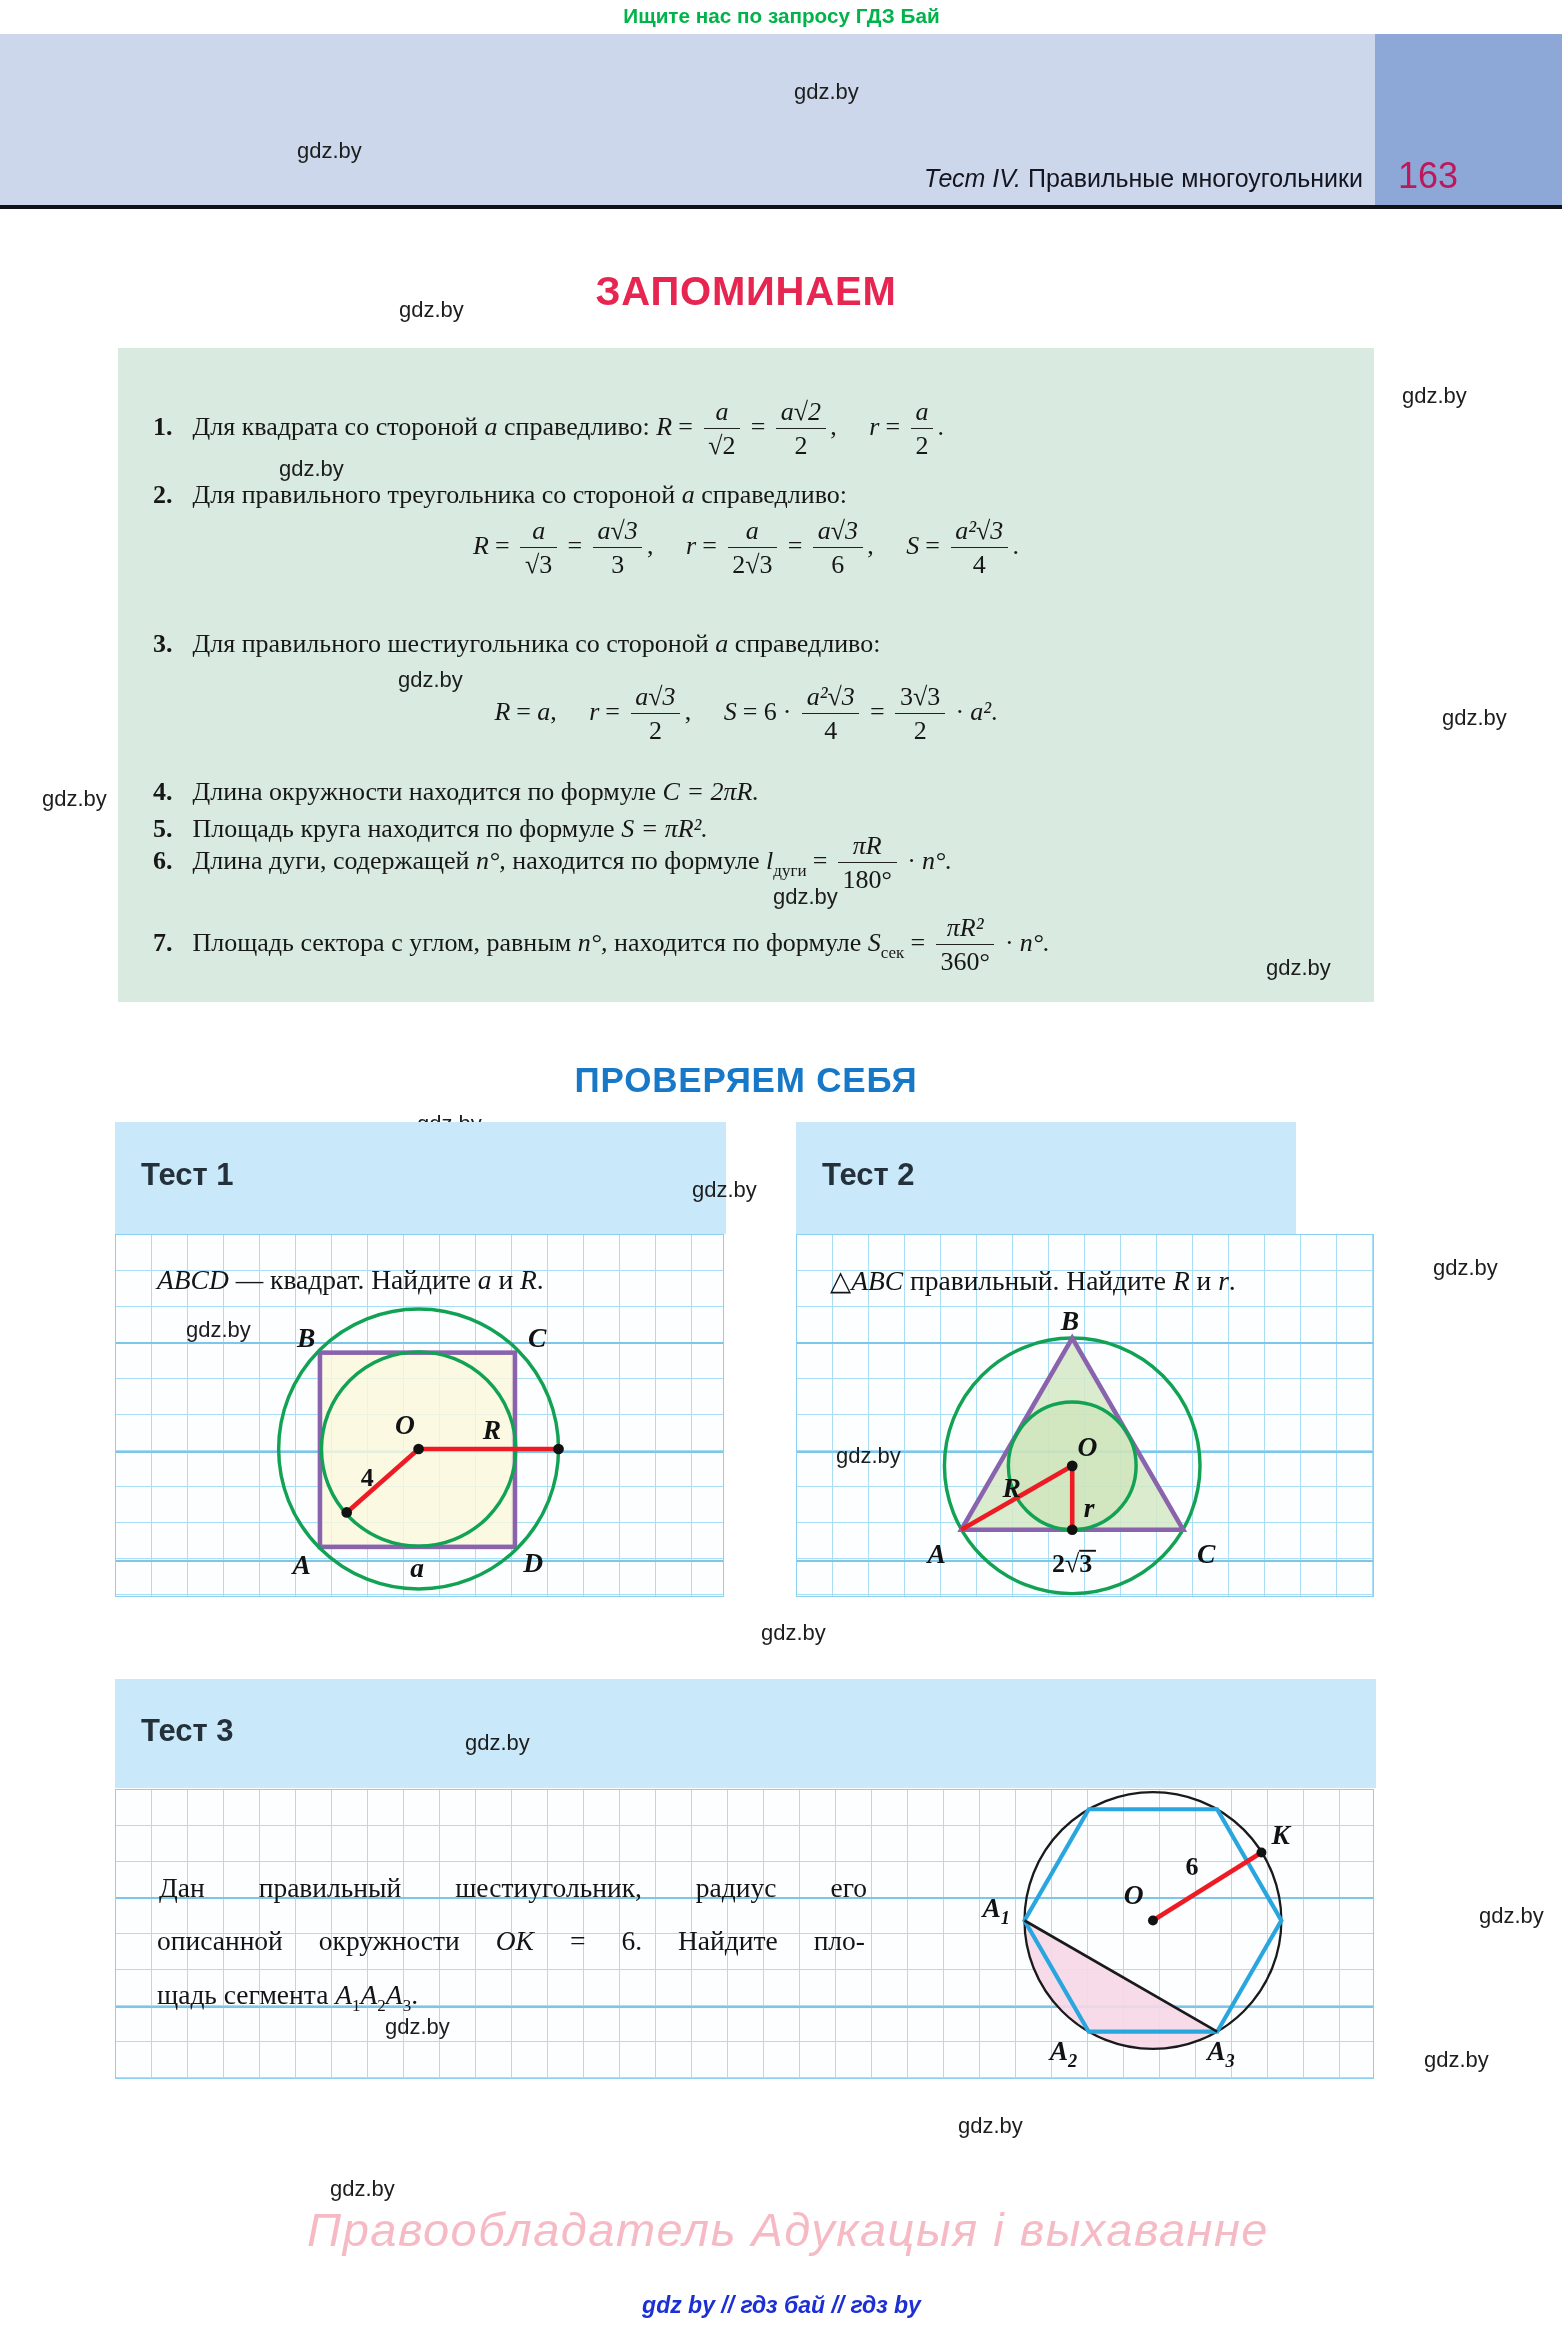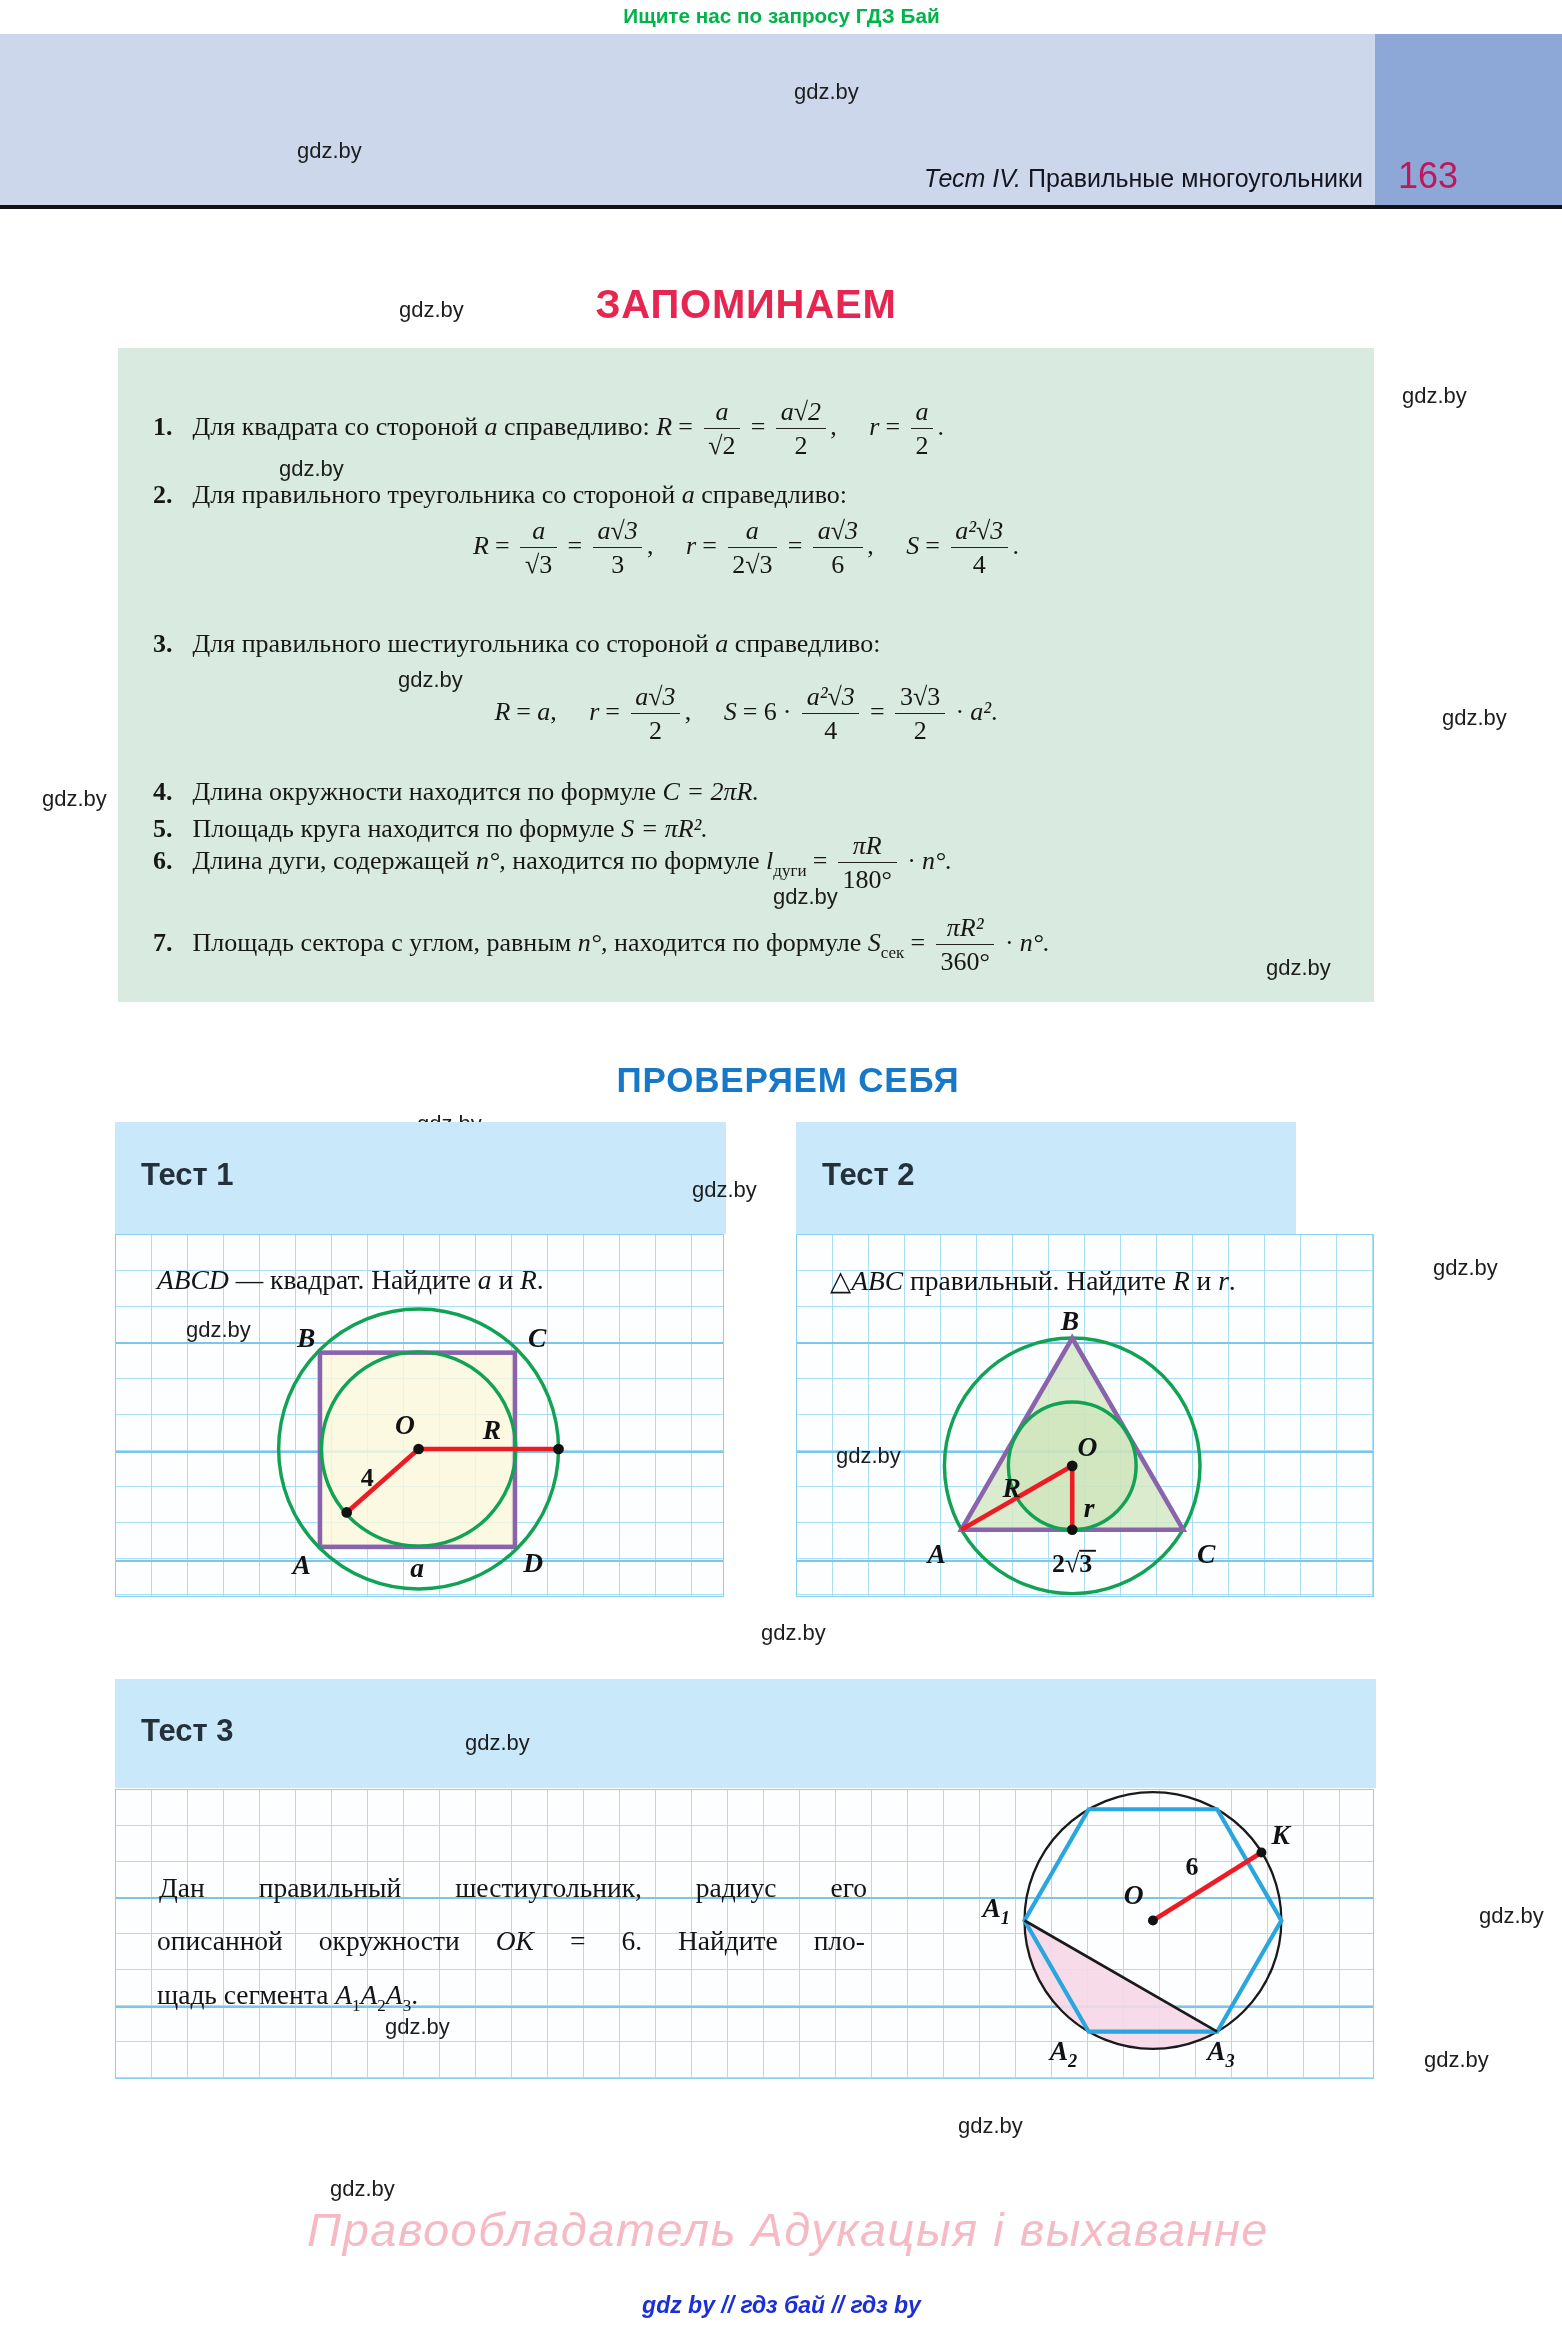--- a/index.html
+++ b/index.html
@@ -11,23 +11,23 @@
   .band{position:absolute;left:0;top:34px;width:1563px;height:171px;background:#ccd7ec;}
   .pagebox{position:absolute;left:1375px;top:34px;width:188px;height:171px;background:#8da7d6;}
   .blackline{position:absolute;left:0;top:205px;width:1563px;height:3.8px;background:#111118;}
   .topbanner{position:absolute;left:0;top:3.8px;width:1563px;text-align:center;
              font:bold 20.7px "Liberation Sans",sans-serif;color:#00b34a;}
   .chapter{position:absolute;right:200px;top:164px;font:25px "Liberation Sans",sans-serif;color:#15151f;white-space:nowrap;}
   .chapter .em{font-style:italic;}
   .pagenum{position:absolute;left:1398px;top:155px;font:36px "Liberation Sans",sans-serif;color:#be185d;}
   
   .memotitle{position:absolute;left:0;top:269px;width:1492px;text-align:center;
-             font:bold 40px "Liberation Sans",sans-serif;color:#e62550;letter-spacing:0.8px;margin-top:13px;}
+             font:bold 40px "Liberation Sans",sans-serif;color:#e62550;letter-spacing:0.8px;}
   .checktitle{position:absolute;left:0;top:1060px;width:1492px;text-align:center;
-              font:bold 35px "Liberation Sans",sans-serif;color:#1878c8;letter-spacing:0.8px;padding-left:42px;}
+              font:bold 35px "Liberation Sans",sans-serif;color:#1878c8;letter-spacing:0.8px;}
   
   .memo{position:absolute;left:118px;top:348px;width:1256px;height:654px;background:#d9eae1;}
   .mi{position:absolute;font:26px "Liberation Serif",serif;color:#171717;white-space:nowrap;}
   .mi .no{font-weight:bold;margin-right:20px;}
   .row{left:118px;width:1256px;text-align:center;}
   .it,.v{font-style:italic;}
   .fr{display:inline-block;vertical-align:middle;text-align:center;line-height:1.08;margin:0 4.6px;}
   .fr .nu{display:block;padding:0 4.6px 2.3px;}
   .fr .de{display:block;border-top:1.7px solid #222;padding:2.3px 4.6px 0;}
   .eq{margin:0 6.1px;}

